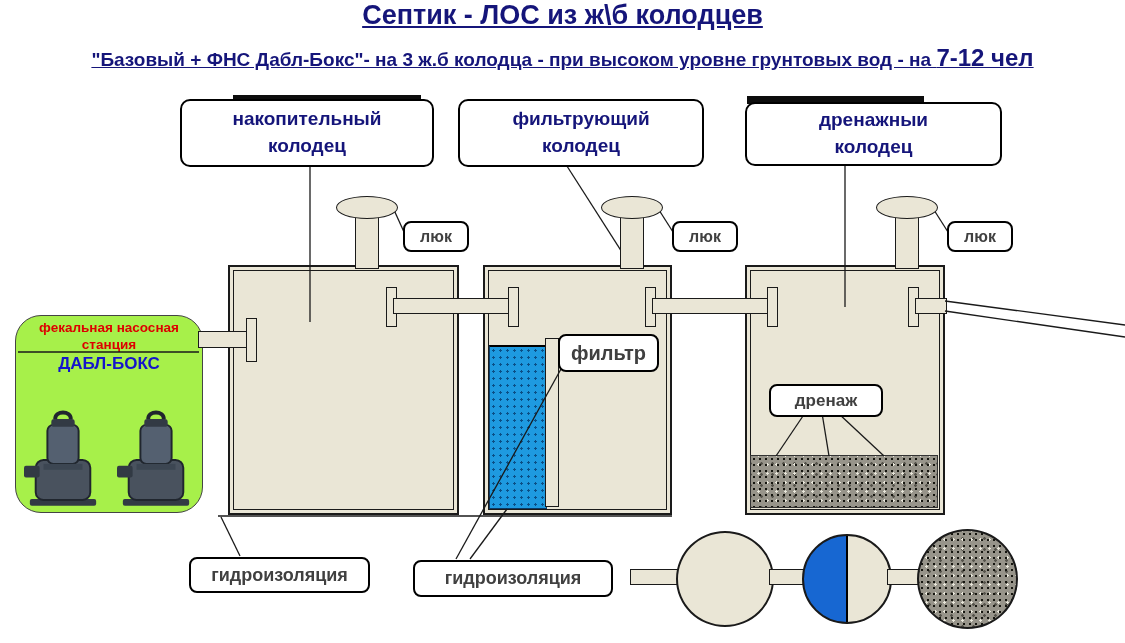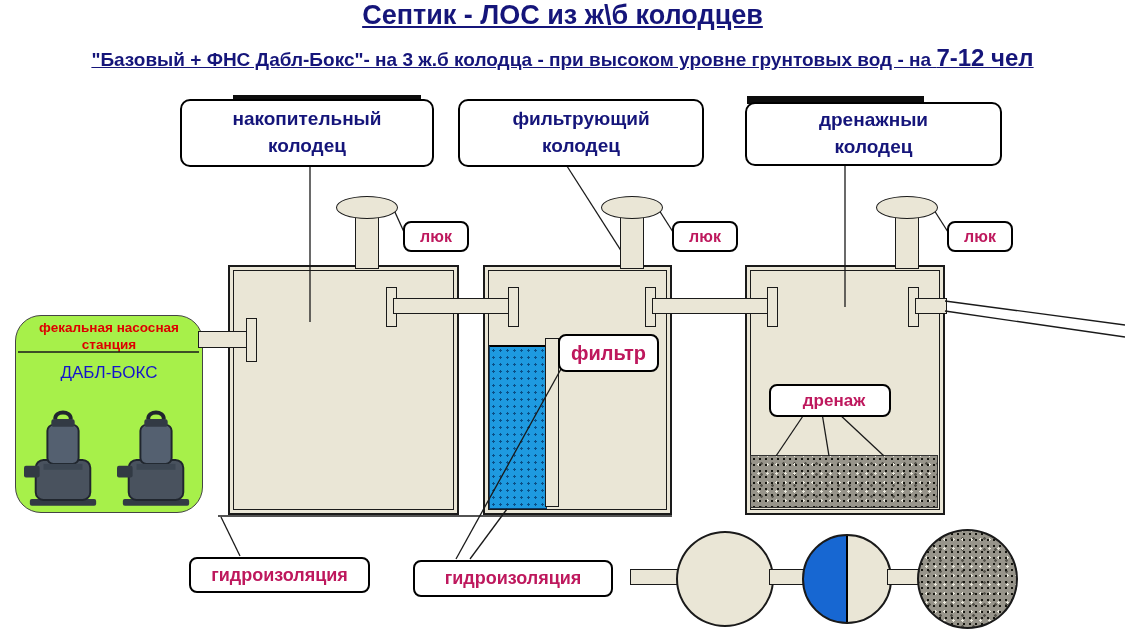--- a/index.html
+++ b/index.html
@@ -9,21 +9,21 @@
   .z1{z-index:1}.z2{z-index:2}.z3{z-index:3}.z4{z-index:4}
 
   .title{width:1125px;text-align:center;color:#15157a;font-weight:bold;text-decoration:underline;}
   .title1{font-size:27px;}
   .title2{font-size:19px;}
   .title2 .big{font-size:24px;}
 
   .tank-label{border:2px solid #000;border-radius:10px;background:#fff;color:#15157a;
               font-weight:bold;font-size:19px;line-height:1.4;display:flex;align-items:center;
               justify-content:center;text-align:center;white-space:pre-line;}
-  .small-label{border:2px solid #000;border-radius:8px;background:#fff;color:#be185d;
+  .small-label{border:2px solid #000;border-radius:8px;background:#fff;color:#404040;
                font-weight:bold;display:flex;align-items:center;justify-content:center;text-align:center;}
   .sq{border-radius:8px;}
   .bar{background:#0d0d0d;}
 
   .well{background:#eae6d6;border:2px solid #1a1a1a;}
   .well-inner{position:absolute;inset:3px;border:1px solid #1a1a1a;}
   .pipe,.tbar,.stub,.chimney,.partition{background:#eae6d6;border:1.5px solid #1a1a1a;}
   .cap{background:#eae6d6;border:1.5px solid #1a1a1a;border-radius:50%;}
 
   .water{background-color:#1e9ae0;
@@ -44,21 +44,21 @@
   .circle.gravelfill{background-color:#97948a;
           background-image:radial-gradient(#15150f 1.1px, transparent 1.4px),
                            radial-gradient(#e8e6da 1px, transparent 1.3px),
                            radial-gradient(#55534b 1.2px, transparent 1.5px);
           background-size:6px 6px, 9px 9px, 11px 11px;
           background-position:0 0, 3px 4px, 5px 2px;}
 
   .station{background:#a7f04a;border:1px solid #444;}
   .ps-name{margin-top:4px;color:#dd0000;font-size:13.5px;font-weight:600;text-align:center;
            white-space:pre-line;line-height:1.25;}
-  .ps-model{margin-top:9px;color:#1414cc;font-weight:normal;font-size:17px;text-align:center;}
+  .ps-model{color:#1414cc;font-weight:bold;font-size:17px;text-align:center;}
   .pumps{position:absolute;left:0;right:0;bottom:3px;display:flex;justify-content:space-around;}
 </style>
 </head>
 <body>
 
 <div class="canvas">
 
   <svg class="abs z3" style="left:0;top:0" width="1125" height="643">
     <g stroke="#1a1a1a" stroke-width="1.3">
       <line x1="310" y1="163" x2="310" y2="322"></line>
@@ -129,21 +129,21 @@
   <div class="abs z4 tank-label" style="left:458px;top:99px;width:242px;height:64px;">фильтрующий
 колодец</div>
   <div class="abs z4 tank-label" style="left:745px;top:102px;width:253px;height:60px;">дренажныи
 колодец</div>
 
   <div class="abs z4 small-label" style="left:403px;top:221px;width:62px;height:27px;font-size:16px;">люк</div>
   <div class="abs z4 small-label" style="left:672px;top:221px;width:62px;height:27px;font-size:16px;">люк</div>
   <div class="abs z4 small-label" style="left:947px;top:221px;width:62px;height:27px;font-size:16px;">люк</div>
 
   <div class="abs z4 small-label sq" style="left:558px;top:334px;width:97px;height:34px;font-size:20px;">фильтр</div>
-  <div class="abs z4 small-label" style="left:769px;top:384px;width:110px;height:29px;font-size:17px;padding-left:8px;">дренаж</div>
+  <div class="abs z4 small-label" style="left:769px;top:384px;width:110px;height:29px;font-size:17px;">дренаж</div>
 
   <div class="abs z4 small-label" style="left:189px;top:557px;width:177px;height:32px;font-size:18px;">гидроизоляция</div>
   <div class="abs z4 small-label" style="left:413px;top:560px;width:196px;height:33px;font-size:18px;">гидроизоляция</div>
 
   <div class="abs z1 station" style="left:15px;top:315px;width:186px;height:196px;border-radius:26px;">
     <div class="ps-name">фекальная насосная
 станция</div>
     <div class="ps-model">ДАБЛ-БОКС</div>
     <div class="pumps">
       <svg width="78" height="100" viewBox="0 0 80 102">

